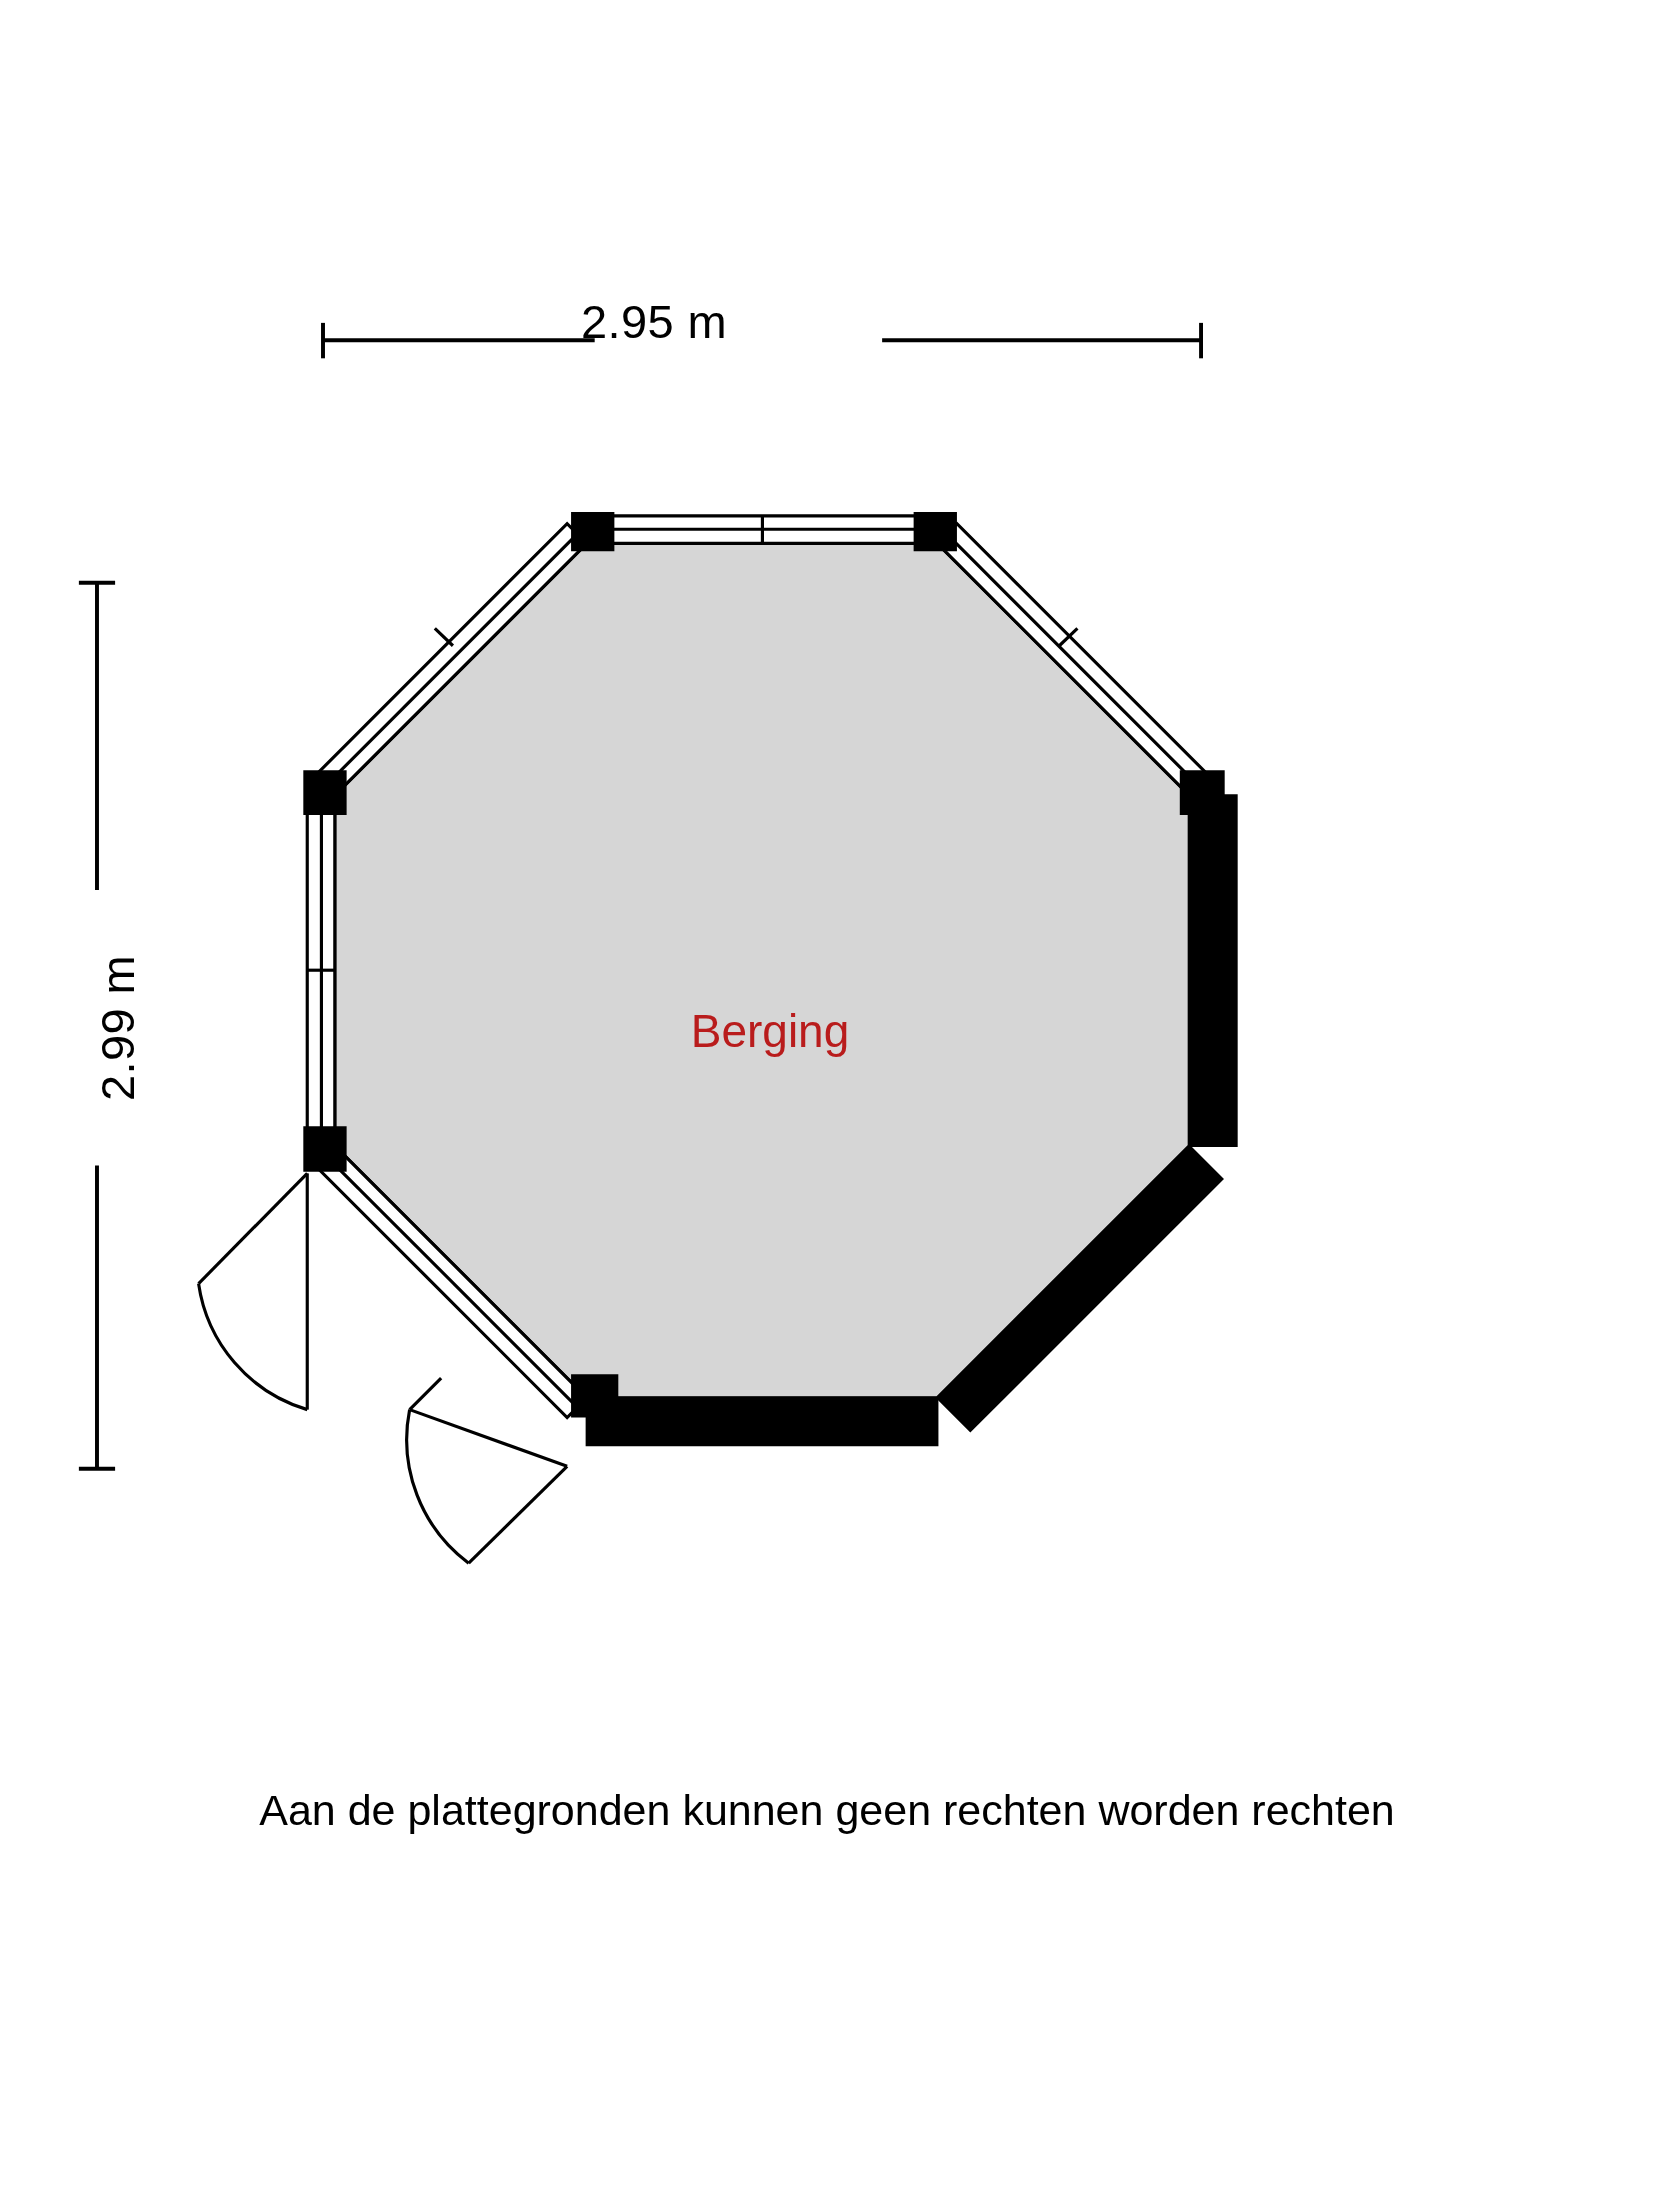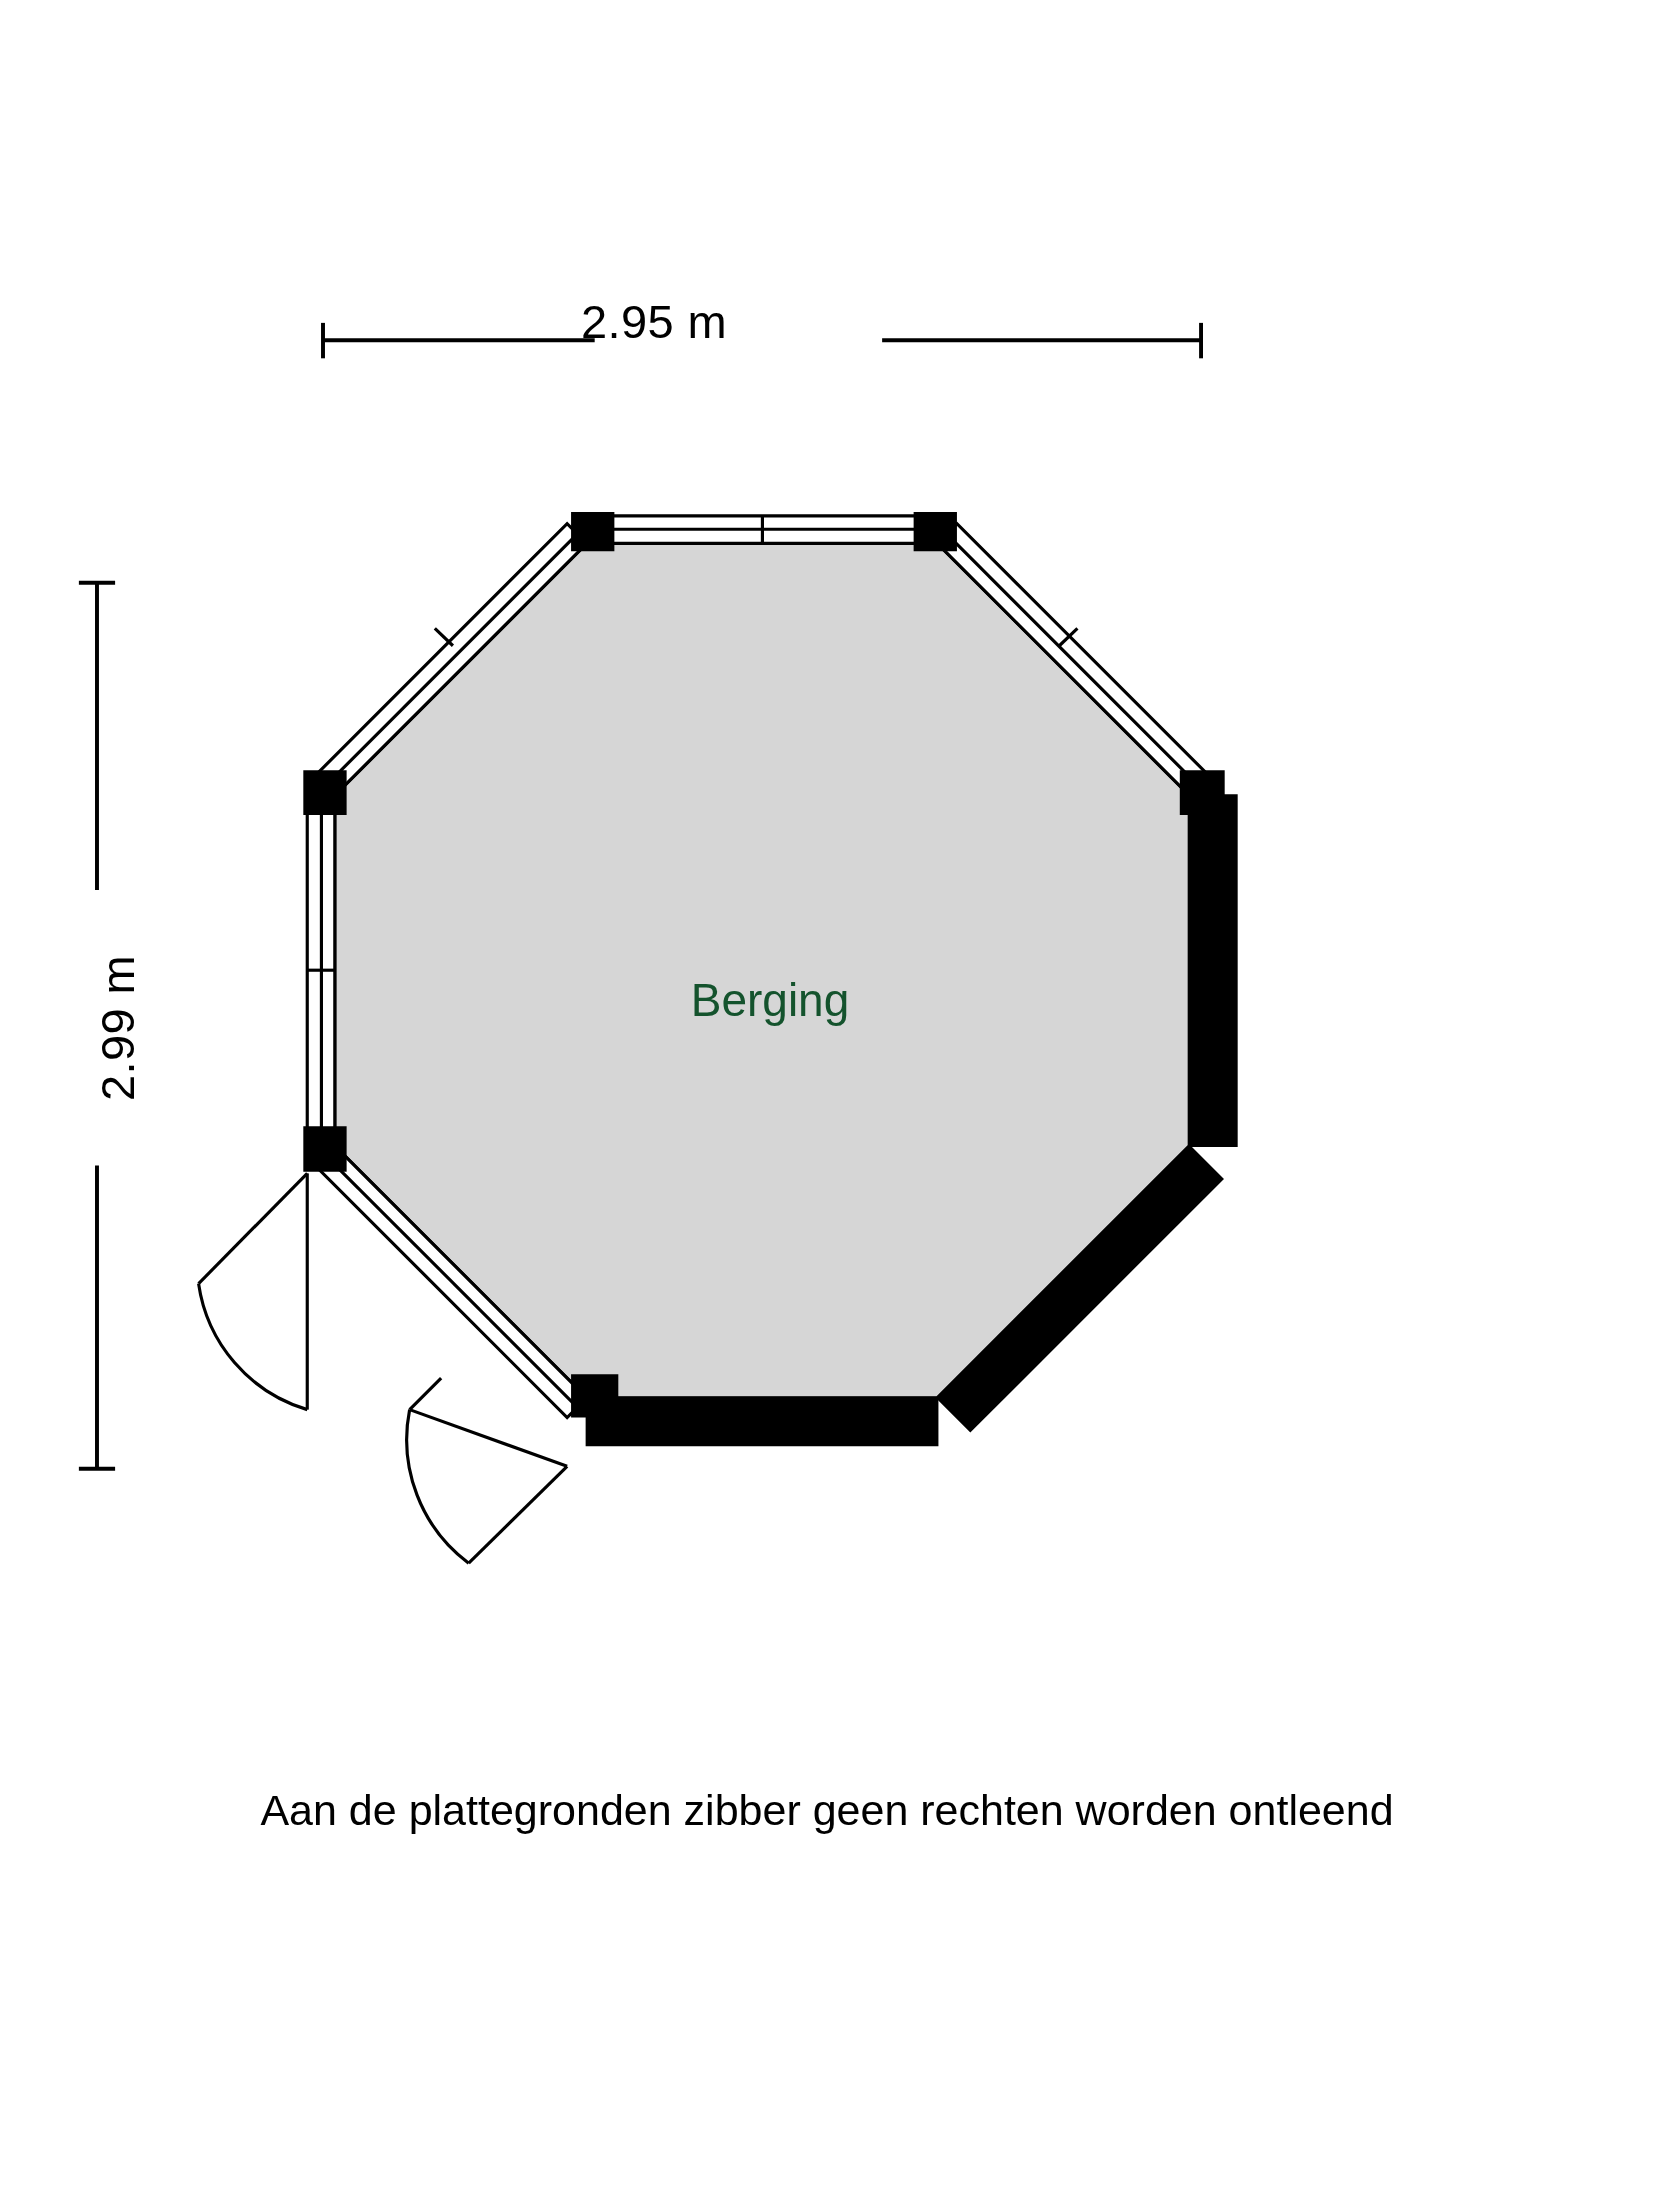--- a/index.html
+++ b/index.html
@@ -44,24 +44,24 @@
   }
   #dim-left-label {
     left: 117px;
     top: 1028px;
     transform: translate(-50%, -50%) rotate(-90deg);
     transform-origin: center center;
   }
   #room-label {
     position: absolute;
     left: 770px;
-    top: 1000px;
+    top: 1031px;
     transform: translate(-50%, -50%);
     font-size: 46px;
-    color: #14532d;
+    color: #b91c1c;
     white-space: nowrap;
   }
   #footer-block {
     position: absolute;
     left: 0;
     top: 1784px;
     width: 1654px;
     text-align: center;
   }
   #footer-block .line {
@@ -151,17 +151,17 @@
 
   </svg>
 
   <div class="dim-label" id="dim-top-label">2.95 m</div>
 
   <div class="dim-label" id="dim-left-label">2.99 m</div>
 
   <div id="room-label">Berging</div>
 
   <div id="footer-block">
-    <div class="line">Aan de plattegronden zibber geen rechten worden ontleend</div>
+    <div class="line">Aan de plattegronden kunnen geen rechten worden rechten</div>
   </div>
 
 </div>
 
 
 </body></html>

